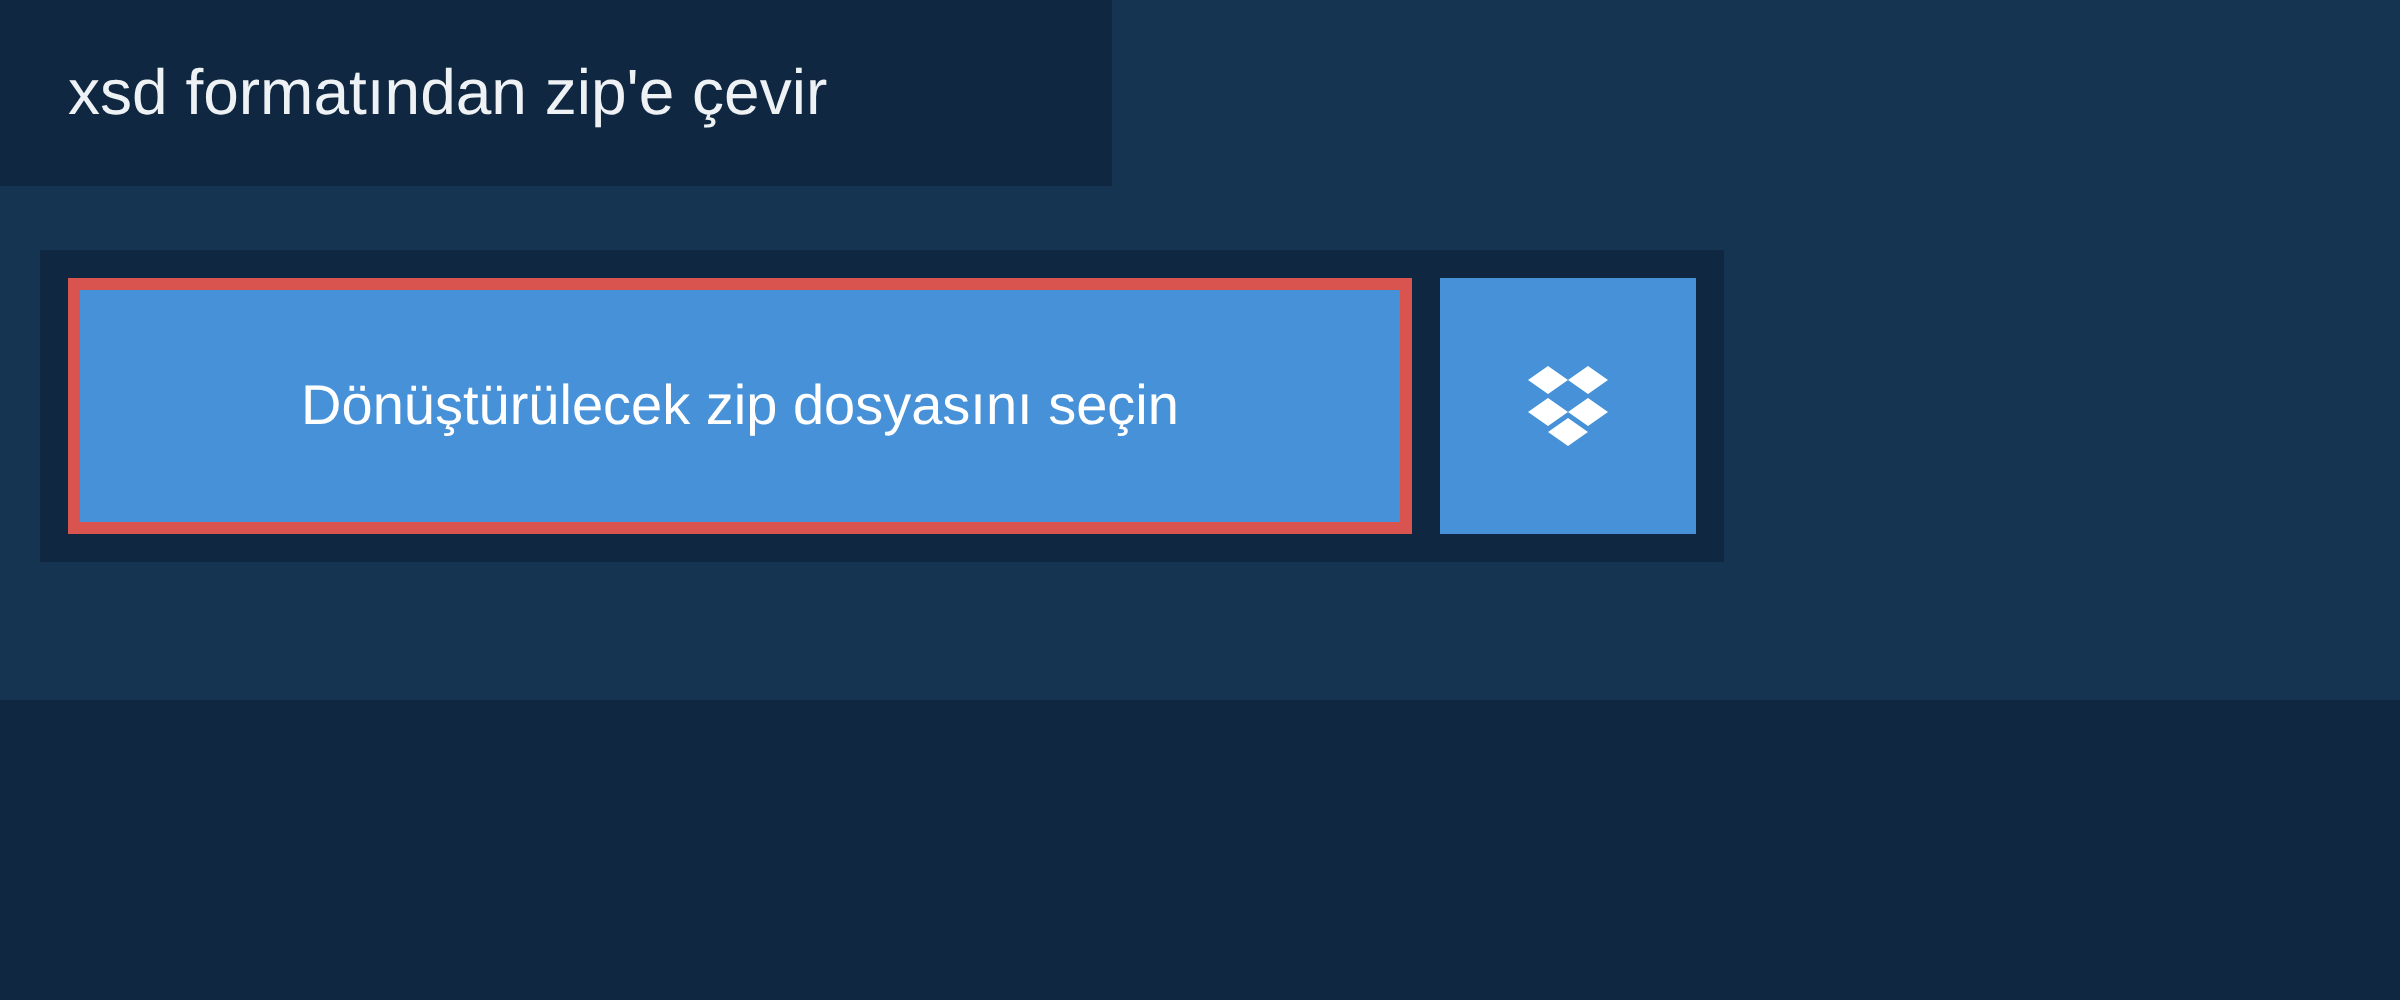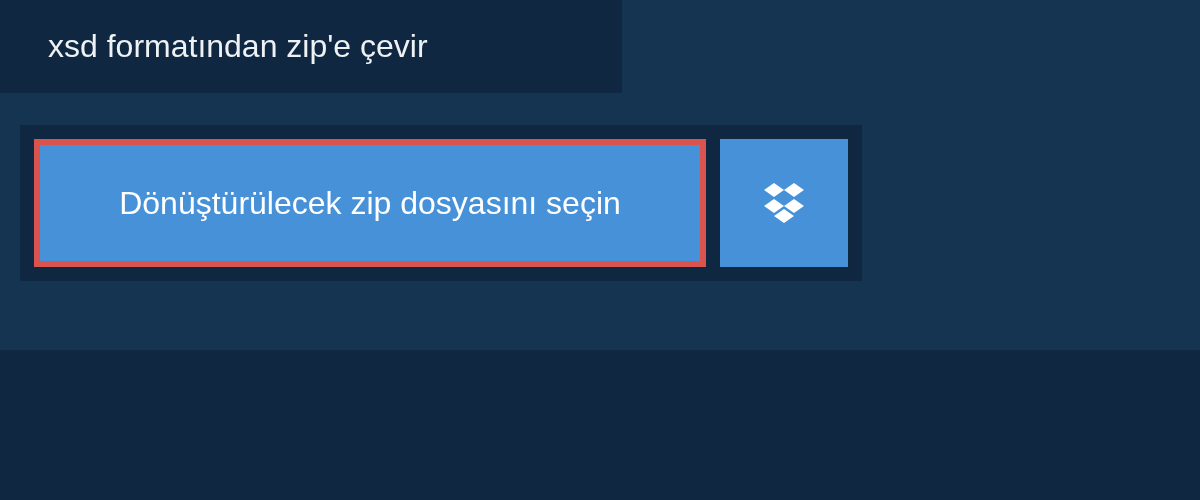--- a/index.html
+++ b/index.html
@@ -11,41 +11,41 @@
       background-color: #153451;
       width: 1200px;
       height: 500px;
       font-family: Arial, Helvetica, sans-serif;
       position: relative;
     }
     .header-tab {
       background-color: #0f2740;
       color: #eef2f5;
       font-size: 32px;
-      padding: 28px 48px;
+      padding: 28px 34px;
       display: inline-block;
       position: absolute;
       left: 0;
       top: 0;
-      width: 622px;
+      width: 556px;
     }
     .panel {
       background-color: #0f2740;
       position: absolute;
       left: 20px;
       top: 125px;
       padding: 14px;
       display: flex;
       gap: 14px;
     }
     .file-select-button {
       background-color: #4691d8;
       border: 6px solid #d9544f;
       color: #ffffff;
-      font-size: 32px;
+      font-size: 28px;
       padding: 30px 18px;
       display: flex;
       align-items: center;
       justify-content: center;
       cursor: pointer;
       width: 672px;
       height: 128px;
     }
     .dropbox-button {
       background-color: #4691d8;

